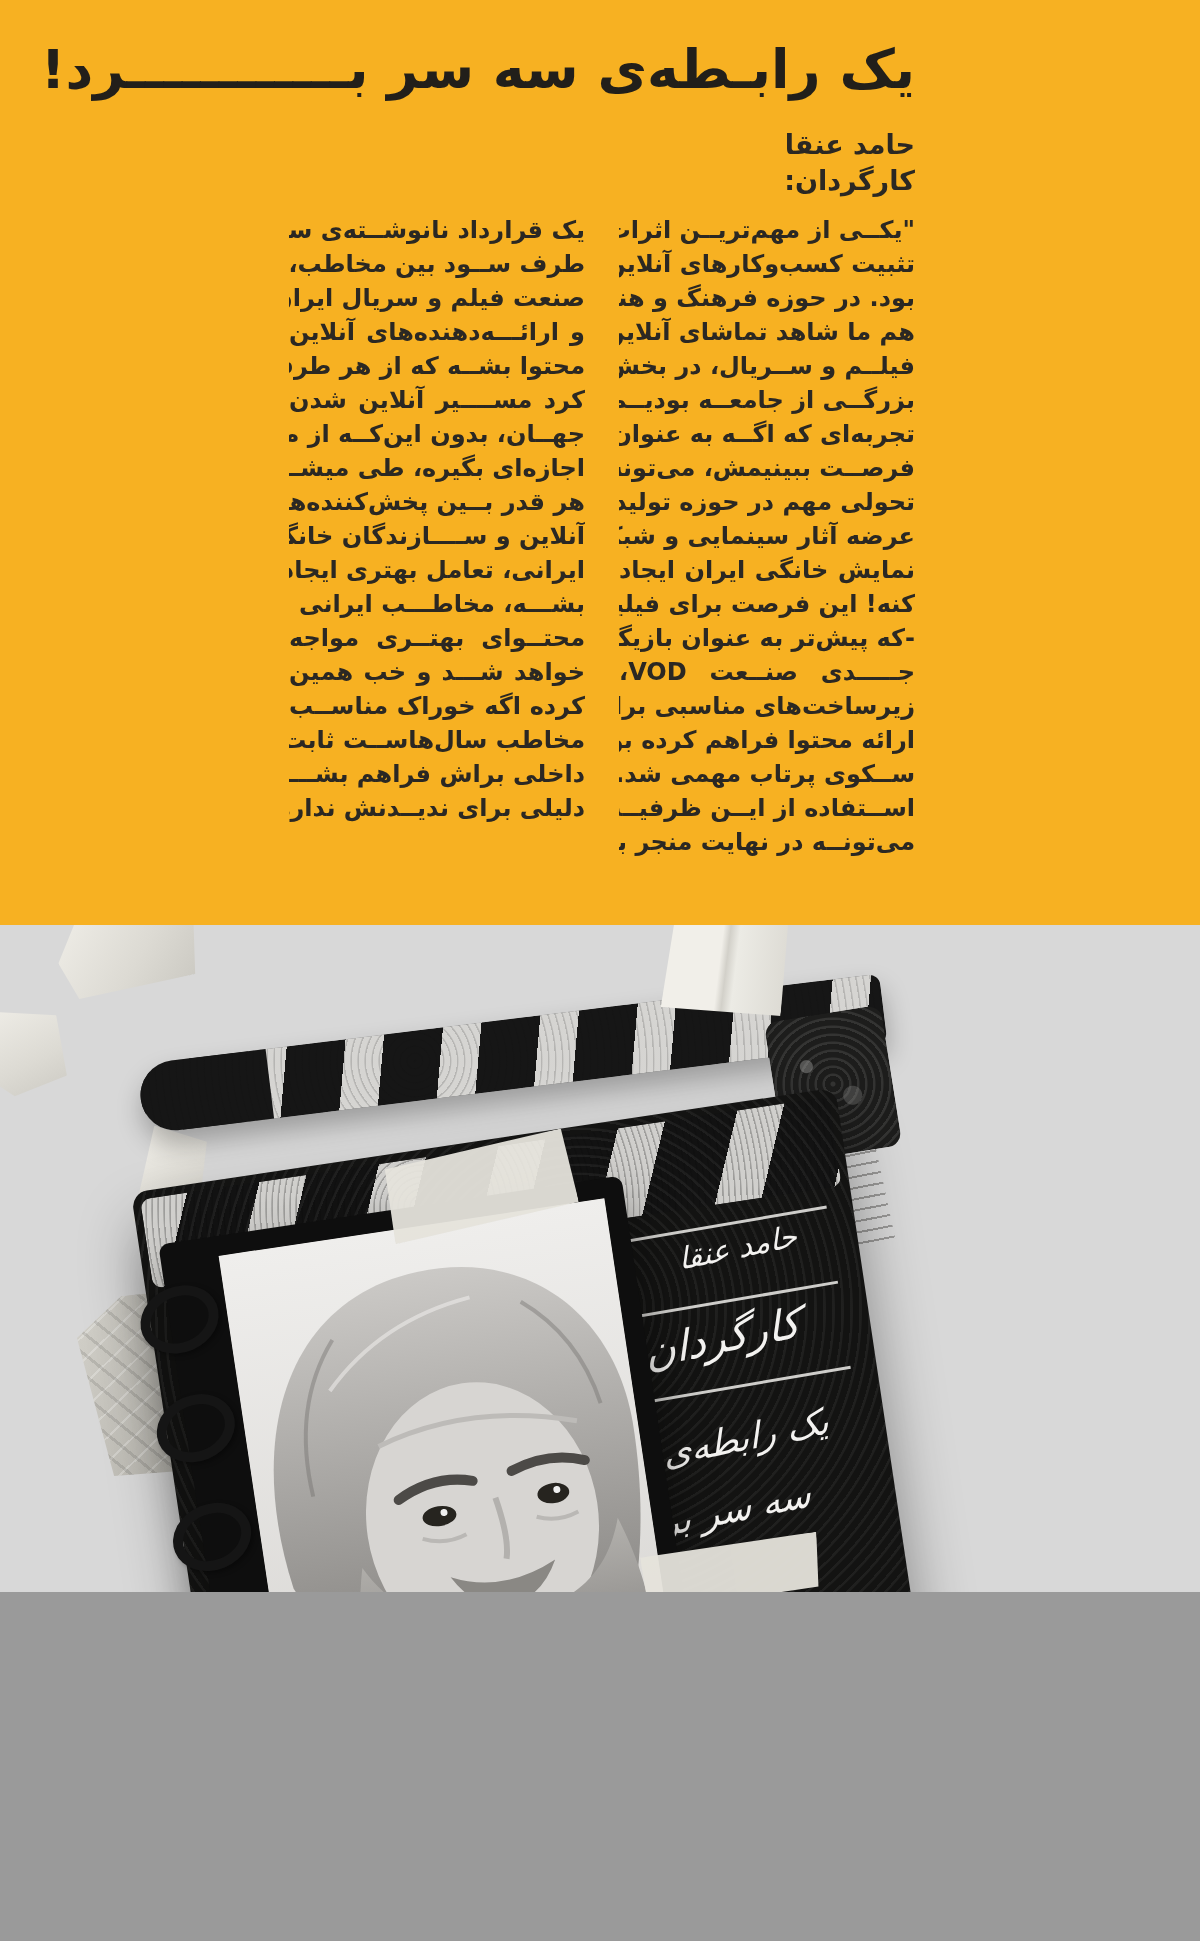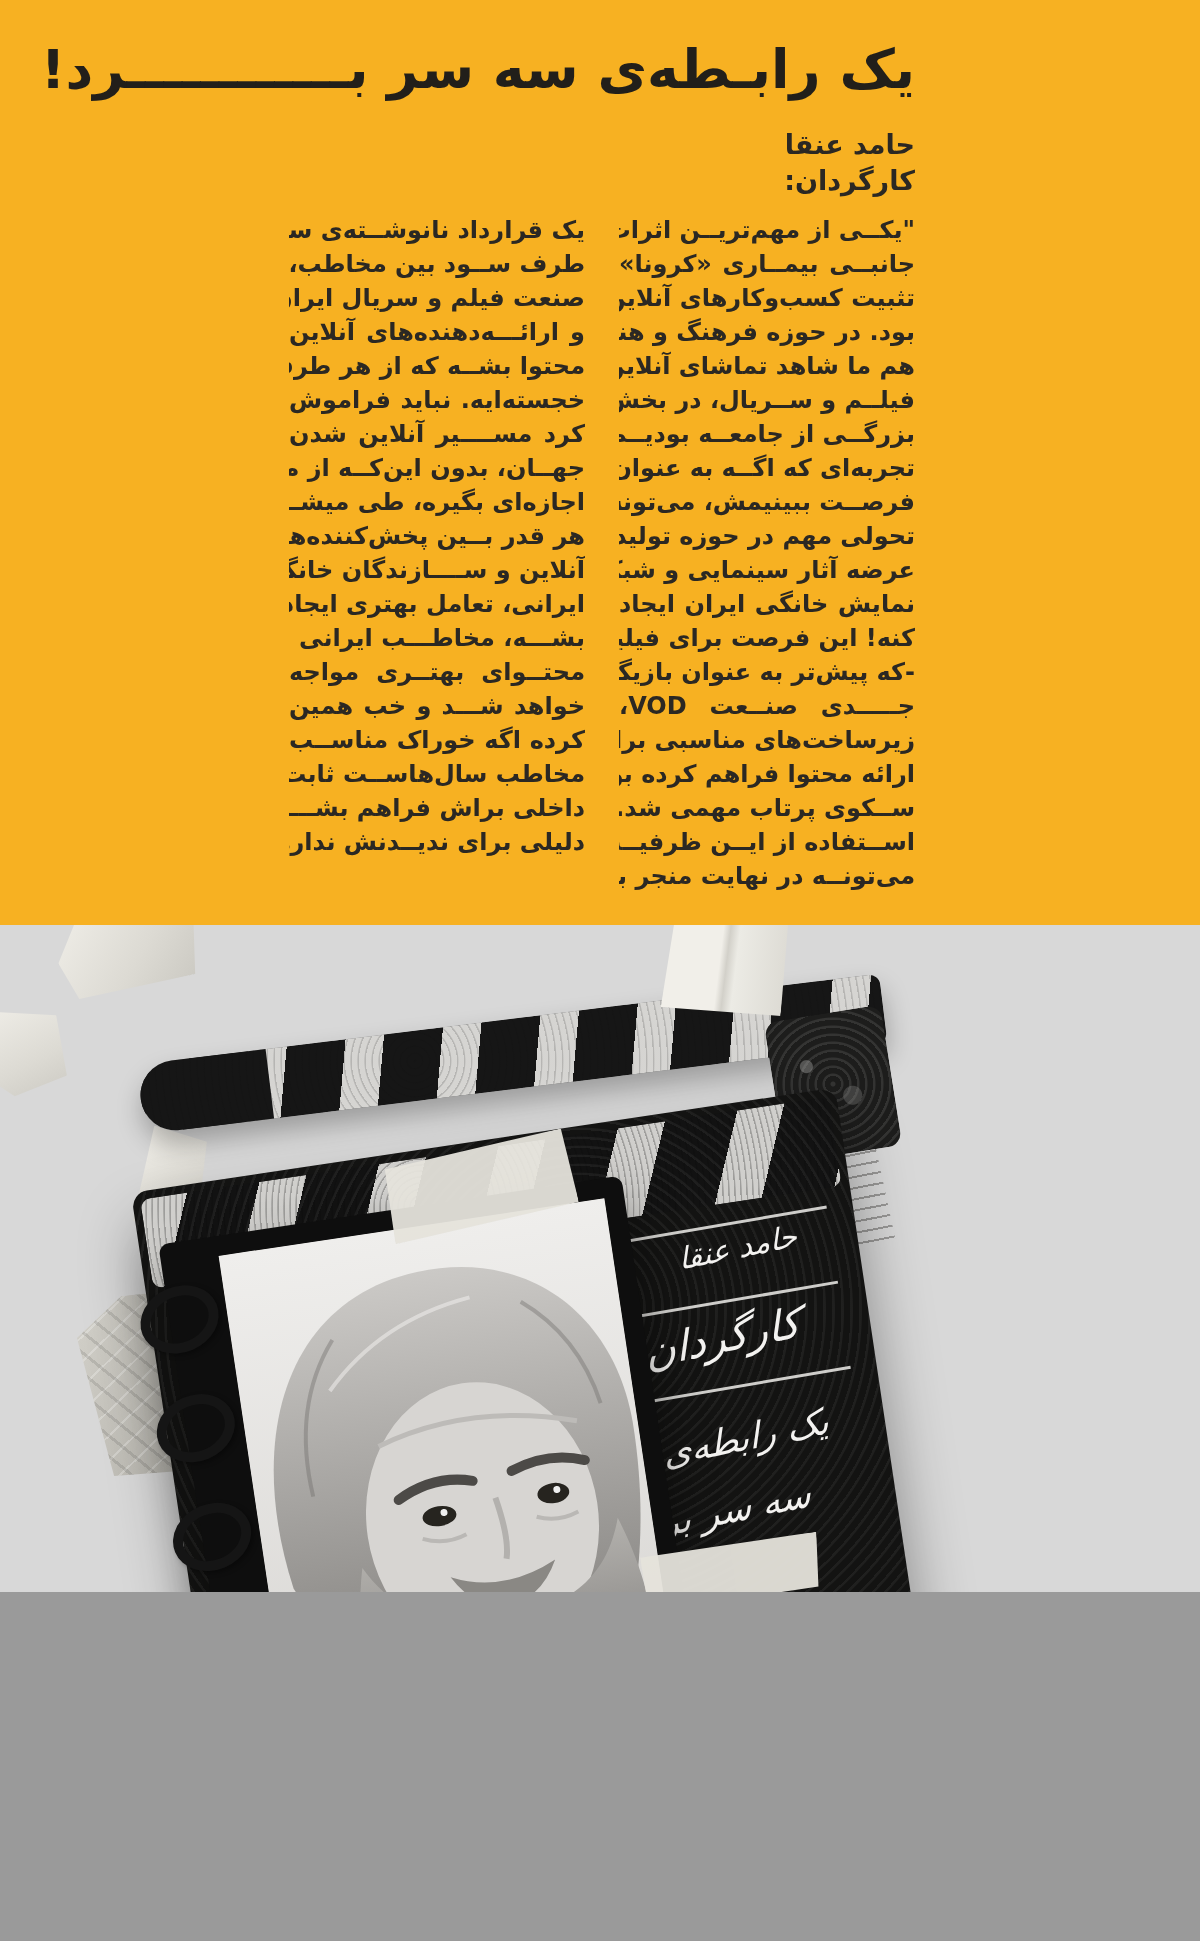--- a/index.html
+++ b/index.html
@@ -69,21 +69,20 @@
 
   <section class="yellow">
     <div class="header-wrap">
       <h1 class="title">یک رابـطه‌ی سه سر بــــــــــــرد!</h1>
       <div class="byline">حامد عنقا</div>
       <div class="byline-role">کارگردان:</div>
     </div>
     <div class="cols">
       <div class="col">
           <div class="bodyline">"یکــی از مهم‌تریــن اثرات</div>
-          <div class="bodyline">جانبــی بیمــاری «کرونا»</div>
           <div class="bodyline">تثبیت کسب‌وکارهای آنلاین</div>
           <div class="bodyline">بود. در حوزه فرهنگ و هنر</div>
           <div class="bodyline">هم ما شاهد تماشای آنلاین</div>
           <div class="bodyline">فیلــم و ســریال، در بخش</div>
           <div class="bodyline">بزرگــی از جامعــه بودیــم؛</div>
           <div class="bodyline">تجربه‌ای که اگــه به عنوان</div>
           <div class="bodyline">فرصــت ببینیمش، می‌تونه</div>
           <div class="bodyline">تحولی مهم در حوزه تولید و</div>
           <div class="bodyline">عرضه آثار سینمایی و شبکه</div>
           <div class="bodyline">نمایش خانگی ایران ایجاد</div>
@@ -95,21 +94,20 @@
           <div class="bodyline">ســکوی پرتاب مهمی شد.</div>
           <div class="bodyline">اســتفاده از ایــن ظرفیــت</div>
           <div class="bodyline">می‌تونــه در نهایت منجر به</div>
         </div>
       <div class="col">
           <div class="bodyline">یک قرارداد نانوشــته‌ی سه</div>
           <div class="bodyline">طرف ســود بین مخاطب،</div>
           <div class="bodyline">صنعت فیلم و سریال ایران</div>
           <div class="bodyline">و ارائـــه‌دهنده‌های آنلاین</div>
           <div class="bodyline">محتوا بشــه که از هر طرف</div>
-          <div class="bodyline">خجسته‌ایه. نباید فراموش</div>
           <div class="bodyline">کرد مســــیر آنلاین شدن</div>
           <div class="bodyline">جهــان، بدون این‌کــه از ما</div>
           <div class="bodyline">اجازه‌ای بگیره، طی میشــه؛</div>
           <div class="bodyline">هر قدر بــین پخش‌کننده‌های</div>
           <div class="bodyline">آنلاین و ســــازندگان خانگی</div>
           <div class="bodyline">ایرانی، تعامل بهتری ایجاد</div>
           <div class="bodyline">بشـــه، مخاطـــب ایرانی با</div>
           <div class="bodyline">محتــوای بهتــری مواجه</div>
           <div class="bodyline">خواهد شـــد و خب همین</div>
           <div class="bodyline">کرده اگه خوراک مناســب</div>

